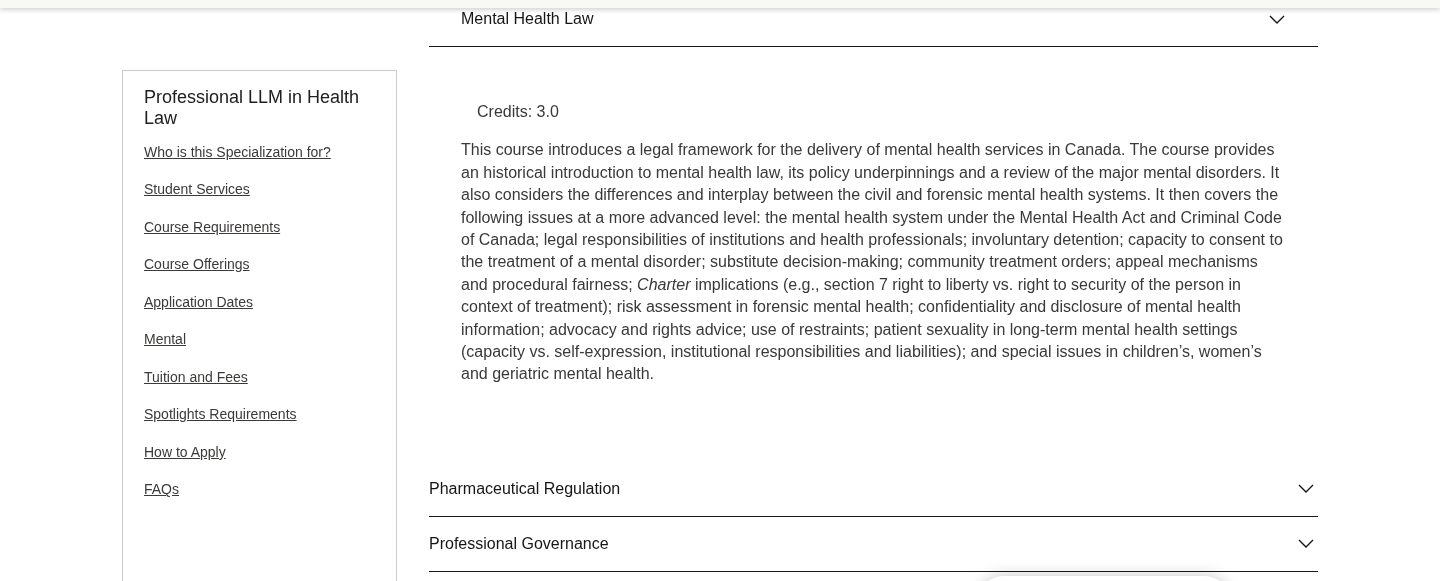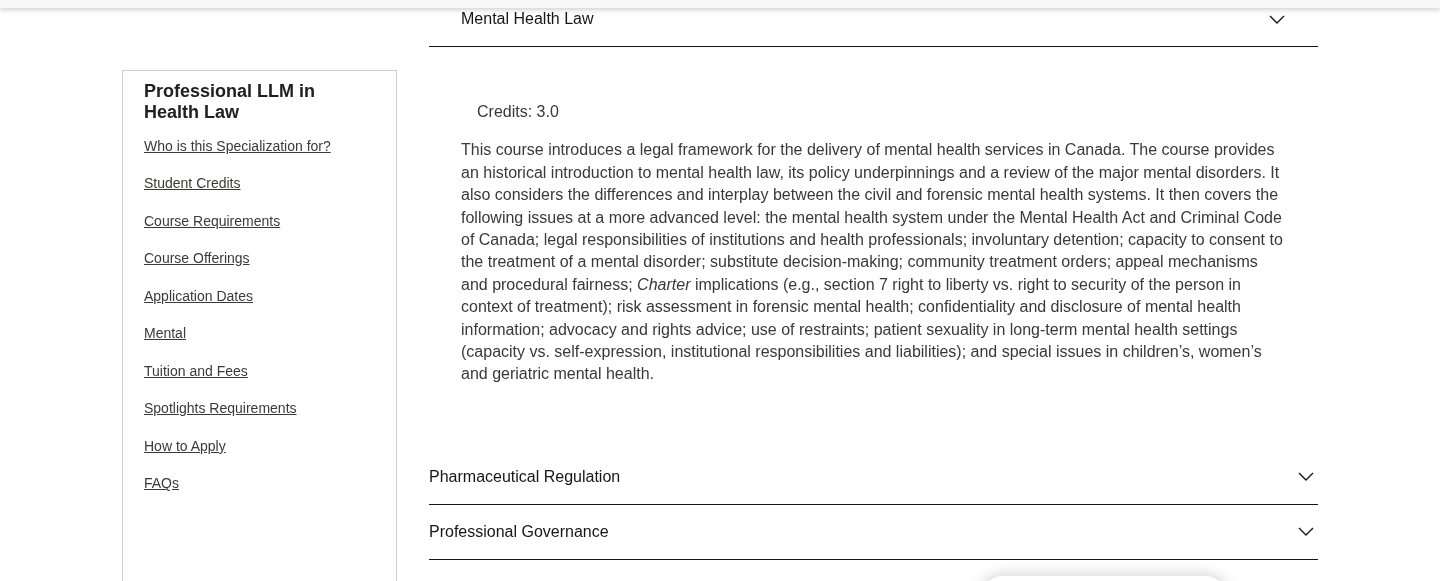--- a/index.html
+++ b/index.html
@@ -23,22 +23,22 @@
 
   
   .sidebar {
     position: absolute; left: 122px; top: 70px;
     width: 275px; height: 620px;
     background: #ffffff;
     border: 1px solid #cfcdcb;
     z-index: 5;
   }
   .sidebar-title {
-    margin: 10px 24px 4px 21px;
-    font-size: 18px; font-weight: bold;
+    margin: 16px 24px 4px 21px;
+    font-size: 18px; font-weight: normal;
     line-height: 21px;
     color: #21201f;
   }
   .sidebar-nav { margin: 0; padding: 0; list-style: none; }
   .sidebar-item {
     height: 37.5px;
     display: flex; align-items: center;
     padding-left: 21px;
     font-size: 14px;
     color: #3c3a38;
@@ -69,21 +69,21 @@
   .chevron { display: flex; align-items: center; }
   .chevron svg { display: block; }
 
   .acc-content { padding: 38px 32px 64px 32px; }
   .credits {
     margin: 16px;
     font-size: 16px; line-height: 22.4px;
     color: #393939;
   }
   .description {
-    margin: 16px 0 0 0;
+    margin: 16px 0 12px 0;
     max-width: 822px;
     font-size: 16px; line-height: 22.4px;
     color: #393939;
   }
   .description em { font-style: italic; }
 
   
   .floating-widget {
     position: absolute;
     left: 980px; bottom: -41px;
@@ -96,21 +96,21 @@
 </style>
 </head>
 <body>
 
 <div class="top-bar"></div>
 
 <aside class="sidebar">
   <h2 class="sidebar-title">Professional LLM in Health Law</h2>
   <ul class="sidebar-nav">
     <li class="sidebar-item">Who is this Specialization for?</li>
-    <li class="sidebar-item">Student Credits</li>
+    <li class="sidebar-item">Student Services</li>
     <li class="sidebar-item">Course Requirements</li>
     <li class="sidebar-item">Course Offerings</li>
     <li class="sidebar-item">Application Dates</li>
     <li class="sidebar-item">Mental</li>
     <li class="sidebar-item">Tuition and Fees</li>
     <li class="sidebar-item">Spotlights Requirements</li>
     <li class="sidebar-item">How to Apply</li>
     <li class="sidebar-item">FAQs</li>
   </ul>
 </aside>

